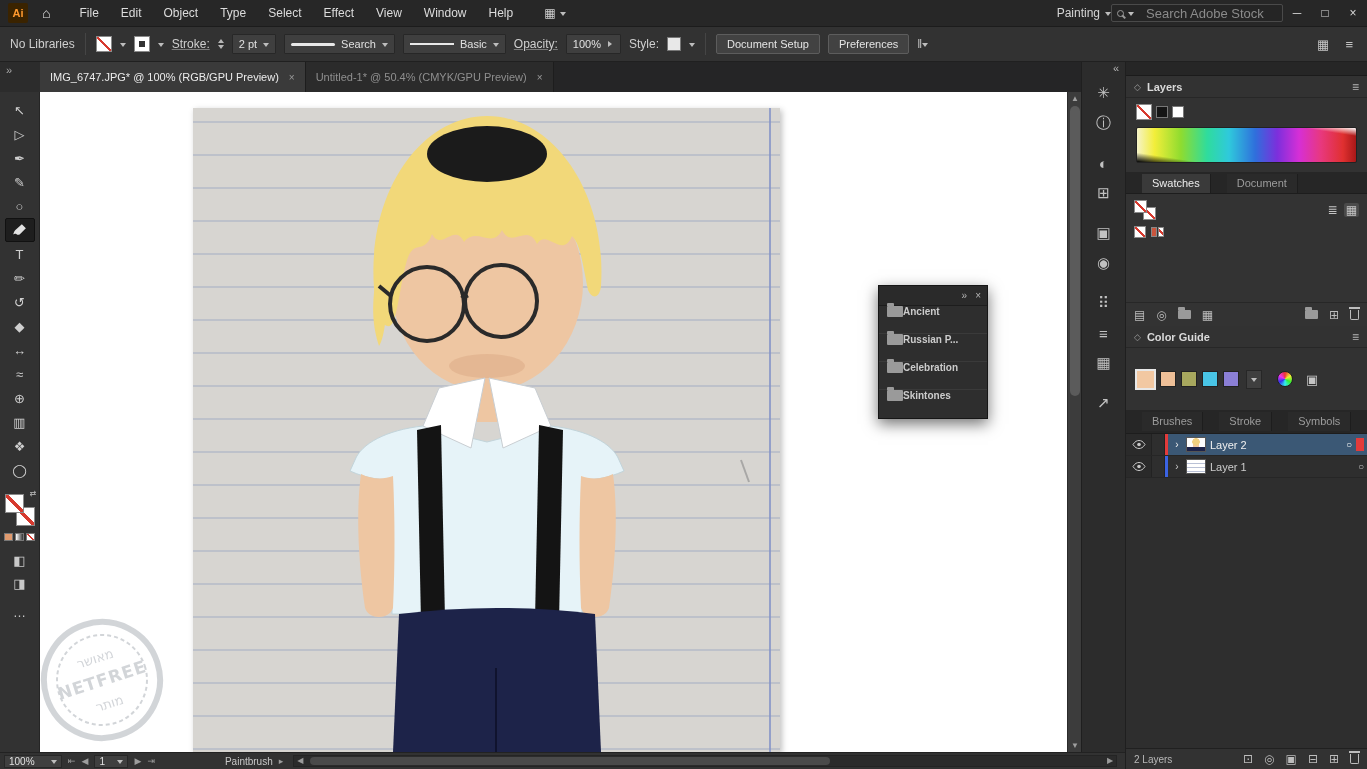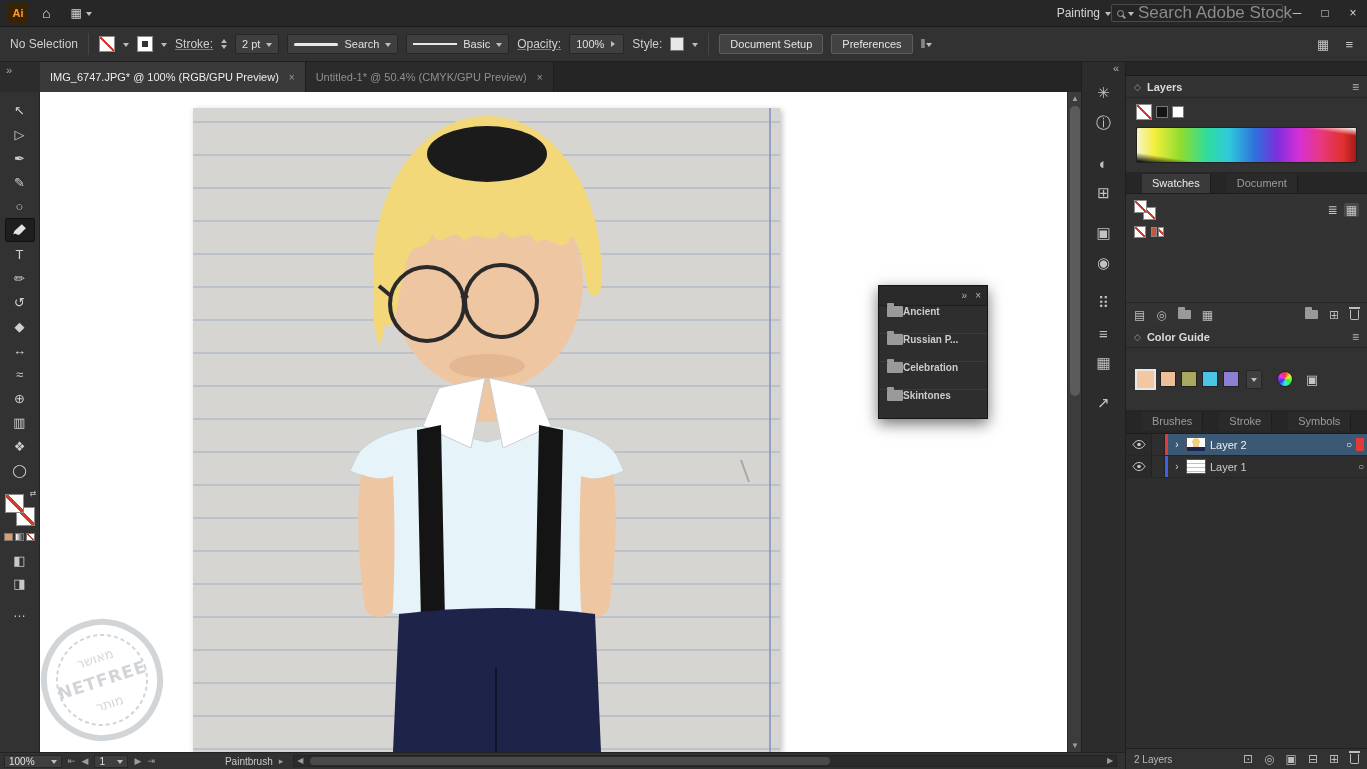--- a/index.html
+++ b/index.html
@@ -13,22 +13,22 @@
   .ai-logo { width:20px; height:20px; margin-left:8px; background:#3a2300; color:#ff9a2e; font-weight:bold;
     font-size:11px; display:flex; align-items:center; justify-content:center; border-radius:2px; }
   .home-ic { margin-left:14px; font-size:14px; color:#e2e2e2; }
   .menus { display:flex; margin-left:18px; }
   .menu-item { padding:0 11px; line-height:26px; color:#dcdcdc; font-size:12px; cursor:default; }
   .arrange-ic { margin-left:20px; color:#cfcfcf; font-size:12px; display:flex; align-items:center; gap:4px; }
   .tb-right { margin-left:auto; display:flex; align-items:center; padding-right:0; }
   .workspace { display:flex; align-items:center; gap:5px; color:#d4d4d4; }
   .searchbox { width:172px; height:18px; background:#252525; border:1px solid #4a4a4a; border-radius:2px;
     display:flex; align-items:center; padding:0 5px; gap:4px; }
-  .searchbox input { flex:1; background:transparent; border:none; outline:none; color:#cccccc; font-size:17px;
-    font-family:"Liberation Sans",sans-serif; }
+  .searchbox input { flex:1; background:transparent; border:none; outline:none; color:#cccccc; font-size:13px;
+    font-family:"Liberation Sans",sans-serif;margin-left:8px; }
   .searchbox input::placeholder { color:#8b8b8b; }
   .mag { width:7px; height:7px; border:1.5px solid #9a9a9a; border-radius:50%; position:relative; flex:none; }
   .mag::after { content:''; position:absolute; width:4px; height:1.5px; background:#9a9a9a; right:-3px; bottom:-2px; transform:rotate(45deg); }
   .winbtns { display:flex; gap:0; }
   .winbtn { width:28px; text-align:center; color:#d8d8d8; font-size:12px; line-height:26px; }
 
   .cv { display:inline-block; width:0; height:0; border:3px solid transparent; border-top:4px solid #bdbdbd; transform:translateY(2px); }
   .cvr { display:inline-block; width:0; height:0; border:3px solid transparent; border-left:4px solid #bdbdbd; transform:translateX(1px); }
 
   
@@ -198,20 +198,31 @@
   .harrow { position:absolute; top:0; width:12px; height:10px; color:#9a9a9a; font-size:8px; text-align:center; line-height:10px; }
 </style>
 </head>
 <body>
 
 <div class="app">
 
   <div class="titlebar">
     <div class="ai-logo">Ai</div>
     <div class="home-ic">⌂</div>
+    <div class="menus">
+        <div class="menu-item">File</div>
+        <div class="menu-item">Edit</div>
+        <div class="menu-item">Object</div>
+        <div class="menu-item">Type</div>
+        <div class="menu-item">Select</div>
+        <div class="menu-item">Effect</div>
+        <div class="menu-item">View</div>
+        <div class="menu-item">Window</div>
+        <div class="menu-item">Help</div>
+      </div>
     <div class="arrange-ic">
         <span>▦</span>
         <span class="cv"></span>
       </div>
     <div class="tb-right">
       <div class="workspace">
         <span>Painting</span>
         <span class="cv"></span>
       </div>
       <div class="searchbox">
@@ -221,21 +232,21 @@
       </div>
       <div class="winbtns">
         <div class="winbtn">─</div>
         <div class="winbtn">□</div>
         <div class="winbtn">×</div>
       </div>
     </div>
   </div>
 
   <div class="controlbar">
-    <span class="cb-label">No Selection</span>
+    <span class="cb-label">No Libraries</span>
     <span class="cb-sep"></span>
     <span class="none-swatch sw16"></span>
     <span class="cv"></span>
     <span class="stroke-proxy"></span>
     <span class="cv"></span>
     <span class="cb-label cb-underline">Stroke:</span>
     <span class="stepper">
         <span class="stp up"></span>
         <span class="stp dn"></span>
       </span>

